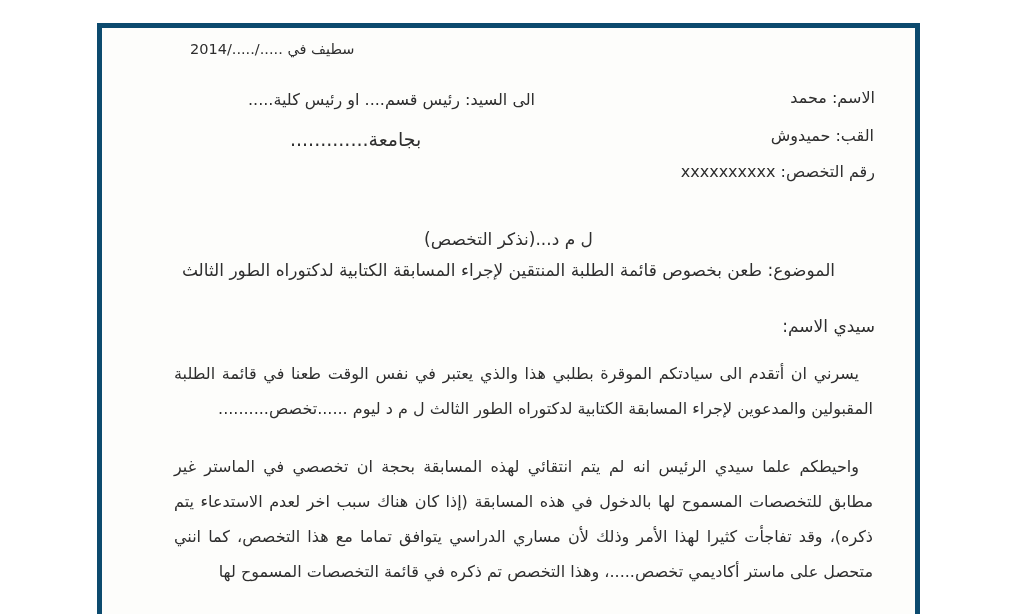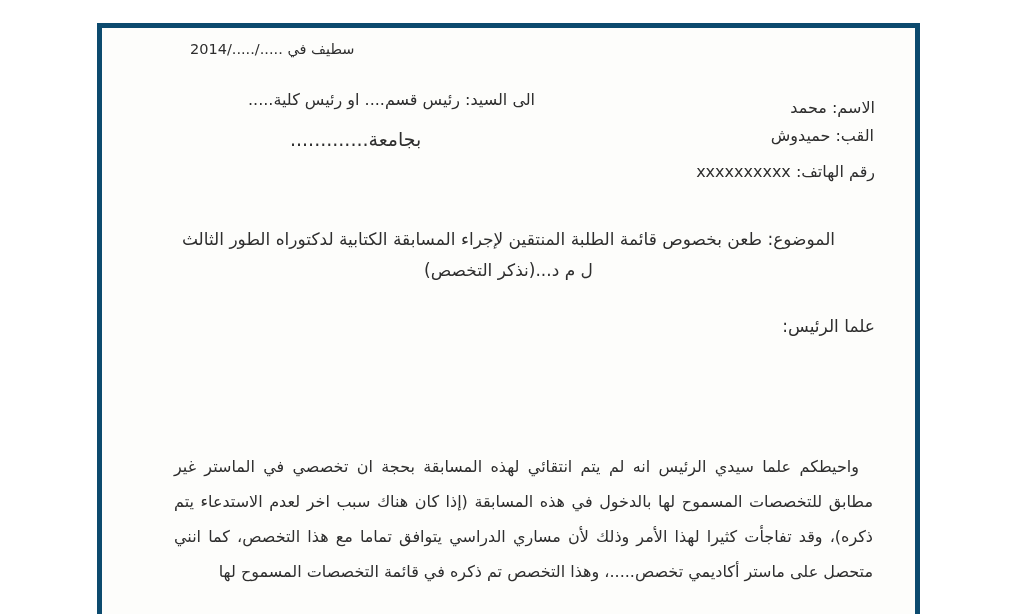--- a/index.html
+++ b/index.html
@@ -36,21 +36,20 @@
     top: 13px;
     left: 88px;
     font-size: 14.5px;
     letter-spacing: 0.2px;
   }
   .sender-name {
     position: absolute;
     top: 60px;
     right: 40px;
     font-size: 16px;
-    margin-top: 10px;
   }
   .to-line {
     position: absolute;
     top: 62px;
     left: 146px;
     font-size: 16px;
     text-align: center;
   }
   .surname-line {
     position: absolute;
@@ -107,26 +106,27 @@
     <div class="date-line">سطيف في ...../...../2014</div>
 
     <div class="sender-name">الاسم: محمد</div>
 
     <div class="to-line">الى السيد: رئيس قسم.... او رئيس كلية.....</div>
 
     <div class="surname-line">القب: حميدوش</div>
 
     <div class="university-line">بجامعة.............</div>
 
-    <div class="phone-line">رقم الهاتف: xxxxxxxxxx</div>
+    <div class="phone-line">رقم التخصص: xxxxxxxxxx</div>
 
     <div class="subject-block">
+      <div>ل م د...(نذكر التخصص)</div>
       <div>الموضوع: طعن بخصوص قائمة الطلبة المنتقين لإجراء المسابقة الكتابية لدكتوراه الطور الثالث</div>
-      <div>ل م د...(نذكر التخصص)</div>
     </div>
 
-    <div class="salutation">علما الرئيس:</div>
+    <div class="salutation">سيدي الاسم:</div>
 
+    <div class="body-paragraph para-1">يسرني ان أتقدم الى سيادتكم الموقرة بطلبي هذا والذي يعتبر في نفس الوقت طعنا في قائمة الطلبة المقبولين والمدعوين لإجراء المسابقة الكتابية لدكتوراه الطور الثالث ل م د ليوم ......تخصص..........</div>
 
     <div class="body-paragraph para-2">واحيطكم علما سيدي الرئيس انه لم يتم انتقائي لهذه المسابقة بحجة ان تخصصي في الماستر غير مطابق للتخصصات المسموح لها بالدخول في هذه المسابقة (إذا كان هناك سبب اخر لعدم الاستدعاء يتم ذكره)، وقد تفاجأت كثيرا لهذا الأمر وذلك لأن مساري الدراسي يتوافق تماما مع هذا التخصص، كما انني متحصل على ماستر أكاديمي تخصص.....، وهذا التخصص تم ذكره في قائمة التخصصات المسموح لها</div>
 
   </div>
 </div>
 
 </body></html>

